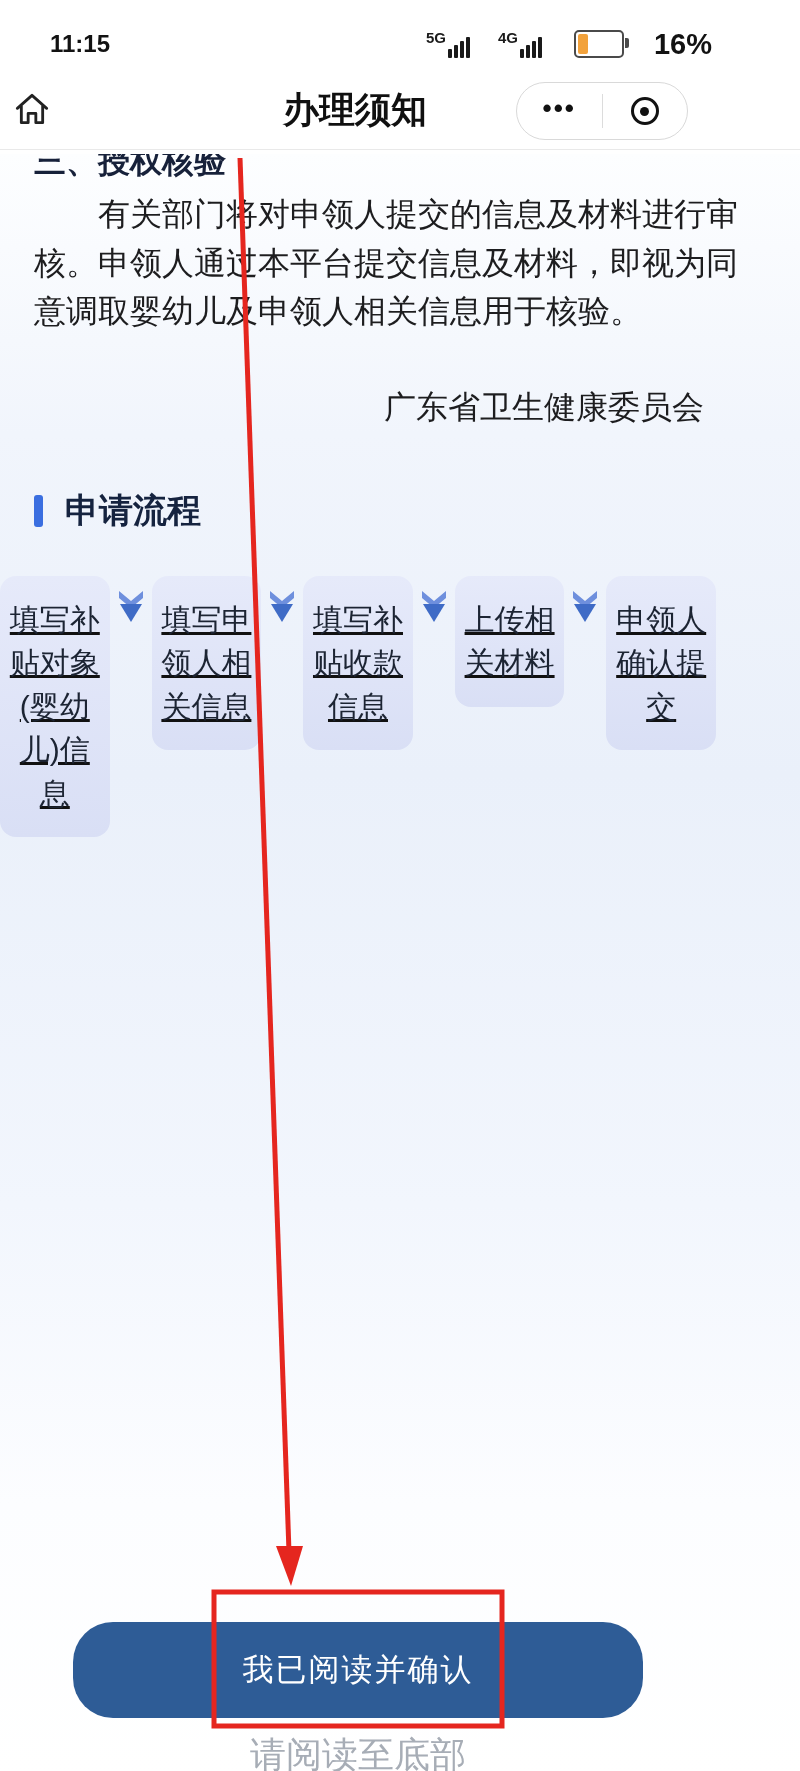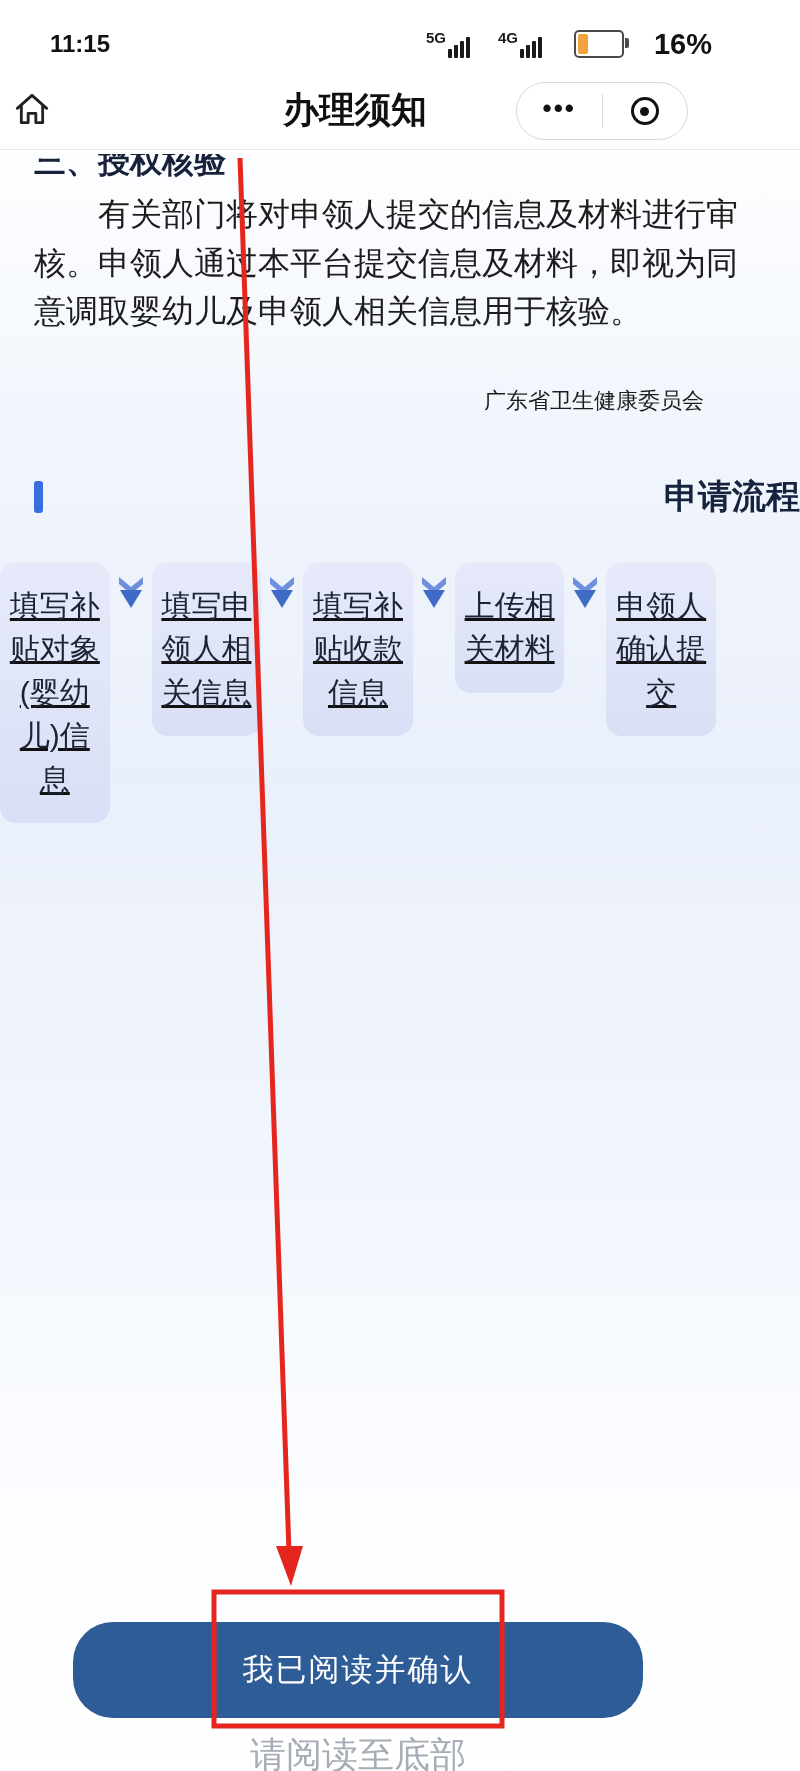--- a/index.html
+++ b/index.html
@@ -74,23 +74,23 @@
   .clip-heading{height:26px;overflow:hidden;margin:4px 0 8px 34px;}
   .clip-heading span{
     display:block;margin-top:-12px;font-size:32px;font-weight:700;
     color:#17213a;line-height:38px;
   }
   .body-text{
     margin:10px 34px 0 34px;font-size:32px;line-height:1.52;color:#1d1d1f;
     text-indent:2em;
   }
   .signature{
-    margin:50px 96px 0 0;text-align:right;font-size:22px;color:#1d1d1f;
-  }
-  .flow-title-row{margin:58px 0 12px 34px;display:flex;align-items:center;gap:16px;justify-content:space-between;}
+    margin:50px 96px 0 0;text-align:right;font-size:32px;color:#1d1d1f;
+  }
+  .flow-title-row{margin:58px 0 12px 34px;display:flex;align-items:center;gap:22px;}
   .accent-bar{width:9px;height:32px;background:#3a6ee0;border-radius:3px;}
   .flow-title-text{font-size:34px;font-weight:700;color:#15233f;}
   .steps{width:716px;margin-top:42px;display:flex;flex-direction:row;align-items:flex-start;text-decoration:underline;}
   .step{
     width:324px;box-sizing:border-box;padding:22px 8px;
     background:linear-gradient(180deg,#e6eafa,#d9dff5);
     border-radius:16px;font-size:30px;color:#1c2433;text-align:center;
     line-height:1.45;white-space:pre-line;
     display:flex;align-items:center;justify-content:center;
   }

